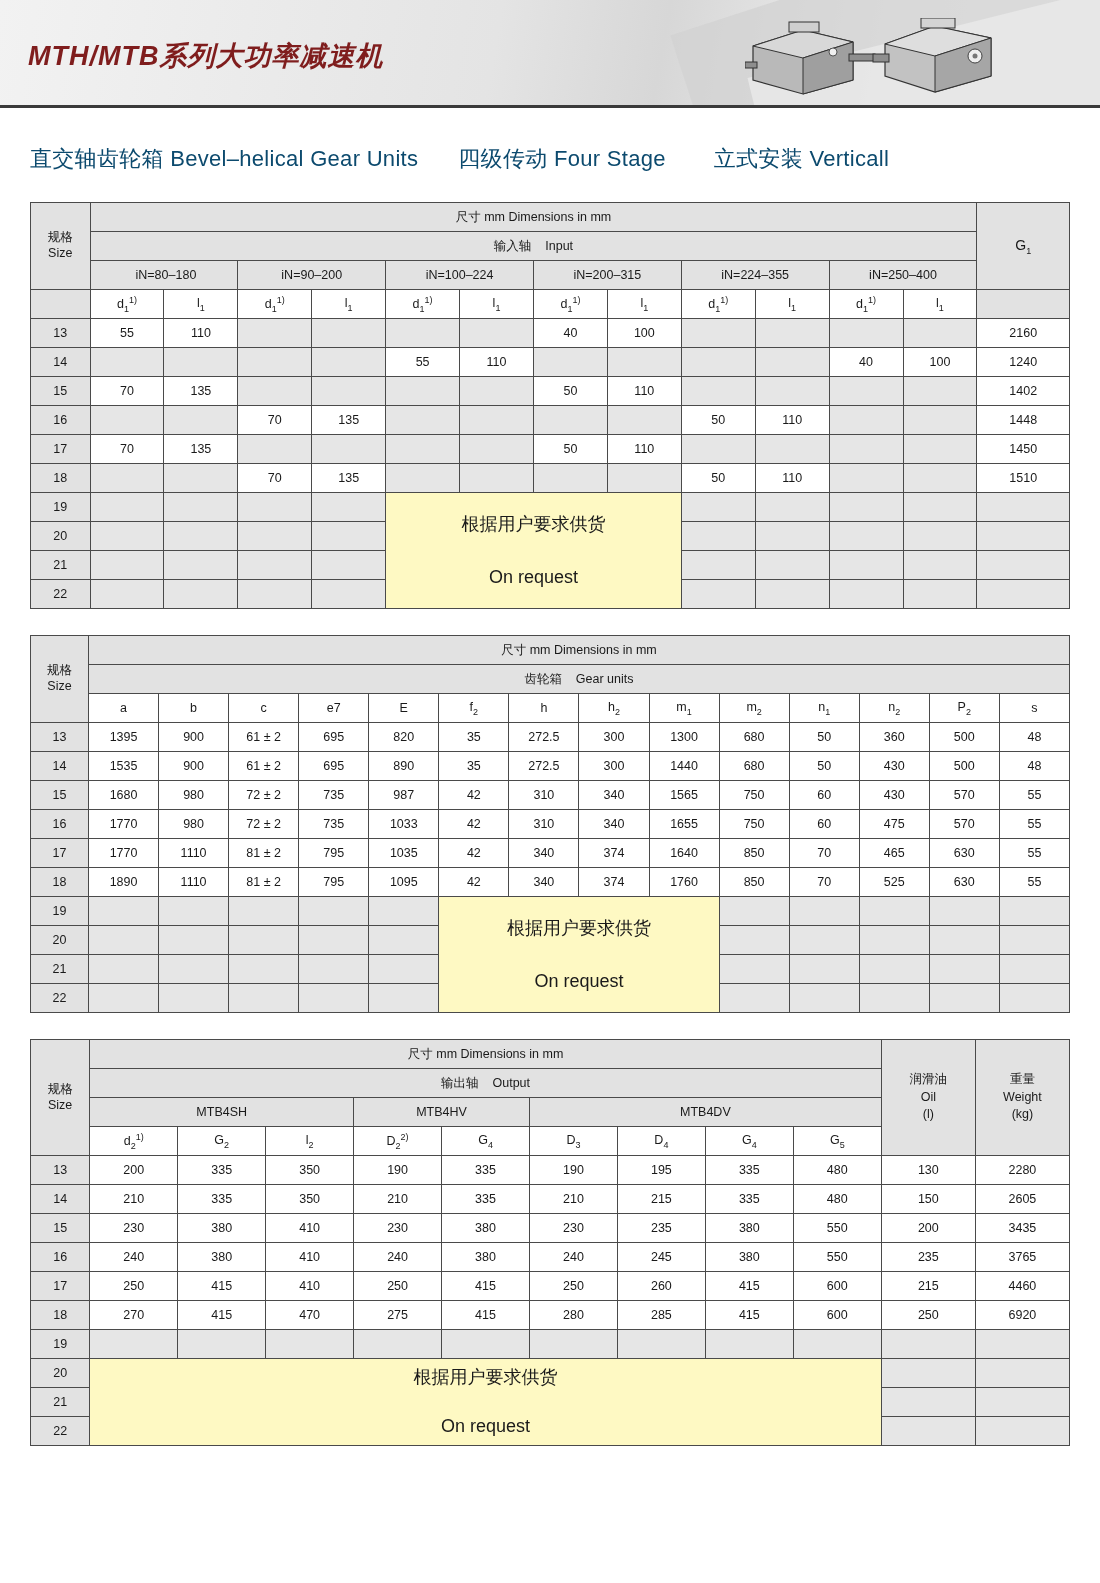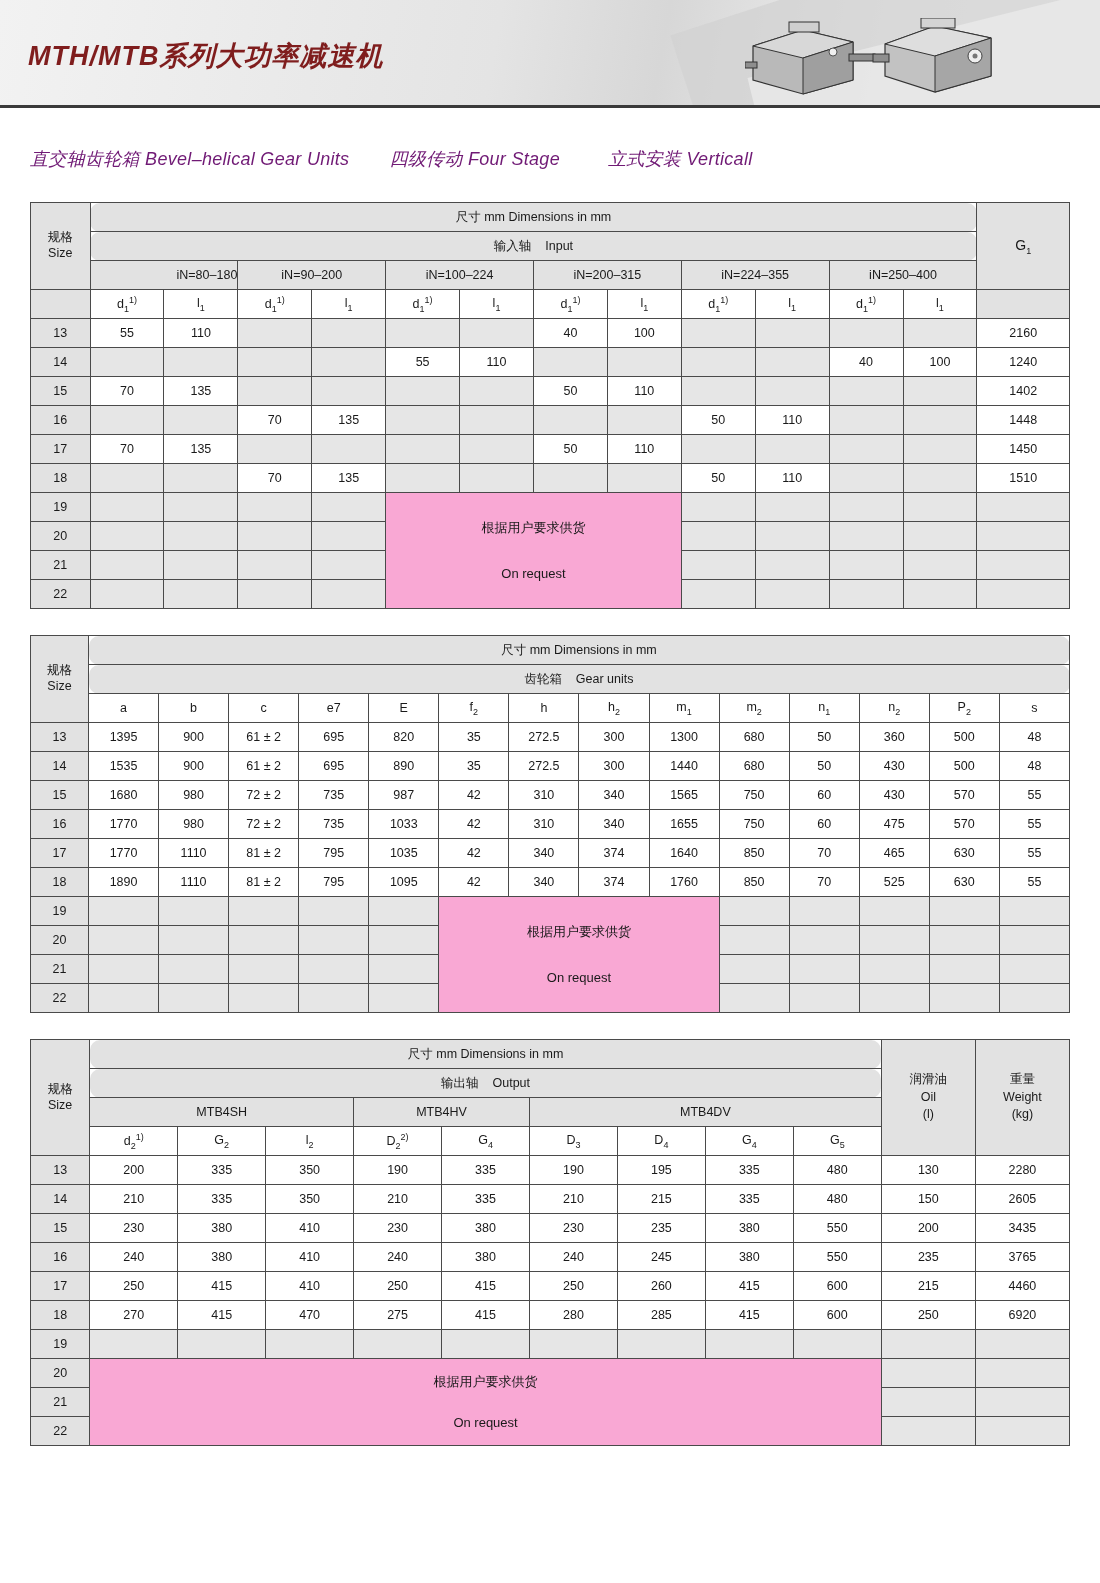--- a/index.html
+++ b/index.html
@@ -52,25 +52,24 @@
     color:#7f1d1d;
     z-index:4;
   }
 
   
   .gear-art { position:absolute; right:95px; top:18px; width:260px; height:84px; z-index:5; }
 
   
   .subtitle {
     margin:34px 0 0 30px;
-    font-size:18px;
+    font-size:22px;
     line-height:34px;
     letter-spacing:.3px;
-    color:#701a75;
-    font-style:italic;
+    color:#0c4a6e;
   }
   .subtitle .row { white-space:nowrap; }
   .subtitle .seg { display:inline-block; }
   .sp1 { display:inline-block; width:40px; }
   .sp2 { display:inline-block; width:48px; }
 
   
   .tbl-wrap { margin:0 30px; }
   table.dim {
     border-collapse:collapse;
@@ -81,25 +80,25 @@
   table.dim td, table.dim th {
     border:1px solid #4a4a4a;
     text-align:center;
     vertical-align:middle;
     padding:0;
     height:29px;
     font-weight:normal;
   }
   .shade { background:#e2e2e2; }
   .white { background:#ffffff; }
-  .hdr-main { height:24px;border-radius:10px; }
+  .hdr-main { height:24px; }
   .blank-cell { background:#e6e6e6; }
   .onreq {
-    background:#f9a8d4;
-    font-size:13px;
+    background:#fef9c3;
+    font-size:18px;
     line-height:1.5;
   }
   .sup { font-size:9px; vertical-align:super; }
   .sub { font-size:9px; vertical-align:sub; }
   .sizehdr { line-height:1.25; font-size:12.5px; }
 </style>
 </head>
 <body>
 
 <div class="header">
@@ -155,21 +154,21 @@
       <td class="shade" rowspan="3">
         <span style="font-size:14px">G</span><span class="sub">1</span>
       </td>
     </tr>
     <tr>
       <td class="shade hdr-main" colspan="12">
         <span>输入轴</span>&nbsp;&nbsp;&nbsp;&nbsp;<span>Input</span>
       </td>
     </tr>
     <tr>
-      <td class="shade" colspan="2" style="text-align:right;padding-left:4px">iN=80–180</td>
+      <td class="shade" colspan="2" style="text-align:center;padding-left:4px">iN=80–180</td>
       <td class="shade" colspan="2">iN=90–200</td>
       <td class="shade" colspan="2">iN=100–224</td>
       <td class="shade" colspan="2">iN=200–315</td>
       <td class="shade" colspan="2">iN=224–355</td>
       <td class="shade" colspan="2">iN=250–400</td>
     </tr>
     <tr>
       <td class="shade"></td>
       <td class="white">d<span class="sub">1</span><span class="sup">1)</span></td>
       <td class="white">l<span class="sub">1</span></td>

